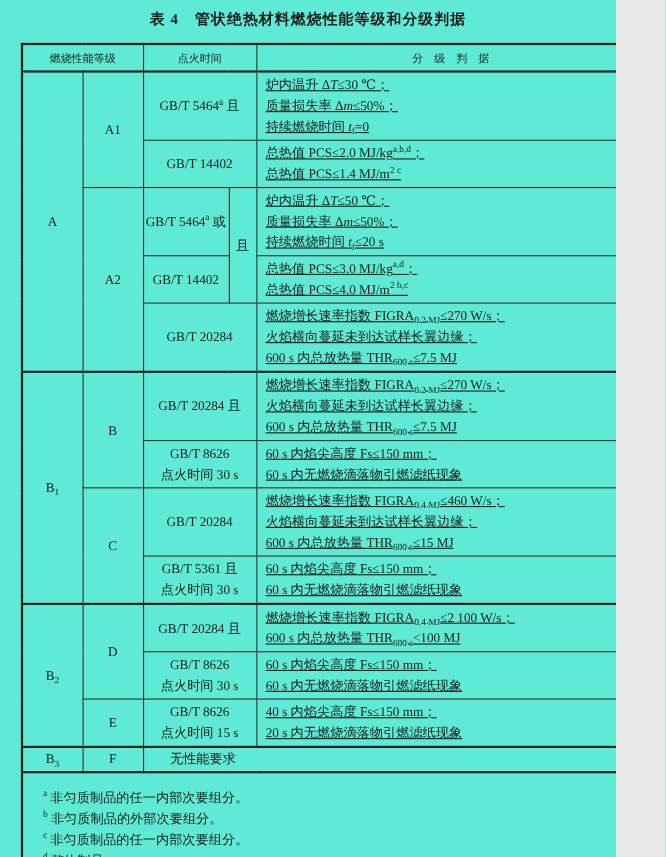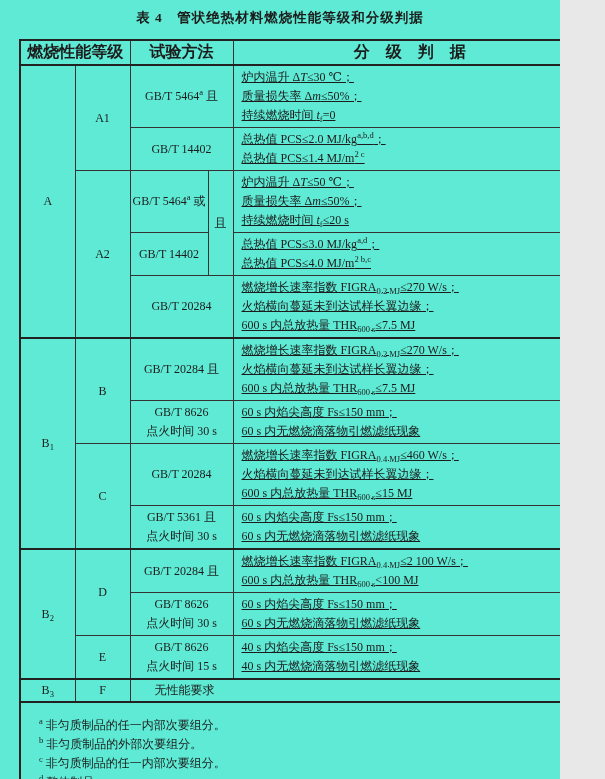--- a/index.html
+++ b/index.html
@@ -4,21 +4,21 @@
 <style>
   html,body{margin:0;padding:0;}
   body{background:#e8e8e8;}
   .page{width:560px;height:779px;background:#5eead4;position:relative;overflow:hidden;
         font-family:"Liberation Serif","DejaVu Serif",serif;color:#1c1c1c;}
   .doc-title{padding-top:9px;text-align:center;font-weight:bold;font-size:13.5px;letter-spacing:1px;}
   table.tbl{border-collapse:collapse;table-layout:fixed;margin:12px 0 0 19px;width:567px;
             border:2px solid #222;}
   .tbl td{border:1px solid #333;font-size:12px;text-align:center;vertical-align:middle;
           padding:0;overflow:hidden;}
-  .tbl tr.hdr td{border-bottom:2px solid #222;font-weight:bold;font-size:16px;height:23px;}
+  .tbl tr.hdr td{border-bottom:2px solid #222;font-weight:normal;font-size:10px;height:23px;}
   .tbl tr.sep td{border-top:2px solid #222;}
   .rh3{height:60px;} .rh2{height:42px;} .rh2s{height:40px;} .rhf{height:23px;}
   td.crit{text-align:left;padding:2px 4px 2px 8px;}
   td.crit .ln{line-height:19px;white-space:nowrap;text-decoration:underline;}
   td.method .ln{line-height:19px;}
   td.merged{text-align:left;padding-left:24px;}
   td.fnotes{height:96px;vertical-align:top;text-align:left;padding:13px 8px 0 18px;}
   .fline{line-height:19px;font-size:12px;}
   sup,sub{font-size:8.5px;line-height:0;}
   sub{vertical-align:-3px;} sup{vertical-align:5px;}
@@ -36,21 +36,21 @@
       <col style="width:55px">
         <col style="width:55px">
         <col style="width:78px">
         <col style="width:25px">
         <col style="width:354px">
     </colgroup>
 
     <tbody>
         <tr class="hdr">
       <td colspan="2">燃烧性能等级</td>
-      <td colspan="2">试验方法</td>
+      <td colspan="2">点火时间</td>
       <td>分　级　判　据</td>
     </tr>
 
     <tr class="rh3">
       <td class="grade" rowspan="5">A</td>
       <td class="grade" rowspan="2">A1</td>
       <td class="method" colspan="2">GB/T 5464<sup>a</sup> 且</td>
       <td class="crit">
         <div class="ln">炉内温升 Δ<i>T</i>≤30 ℃；</div>
         <div class="ln">质量损失率 Δ<i>m</i>≤50%；</div>
@@ -159,21 +159,21 @@
     </tr>
 
     <tr class="rh2">
       <td class="grade">E</td>
       <td class="method" colspan="2">
         <div class="ln">GB/T 8626</div>
         <div class="ln">点火时间 15 s</div>
       </td>
       <td class="crit">
         <div class="ln">40 s 内焰尖高度 Fs≤150 mm；</div>
-        <div class="ln">40 s 内无燃烧滴落物引燃滤纸现象</div>
+        <div class="ln">20 s 内无燃烧滴落物引燃滤纸现象</div>
       </td>
     </tr>
 
     <tr class="rhf sep">
       <td class="grade">B<sub>3</sub></td>
       <td class="grade">F</td>
       <td class="merged" colspan="3">无性能要求</td>
     </tr>
 
     <tr class="sep">

